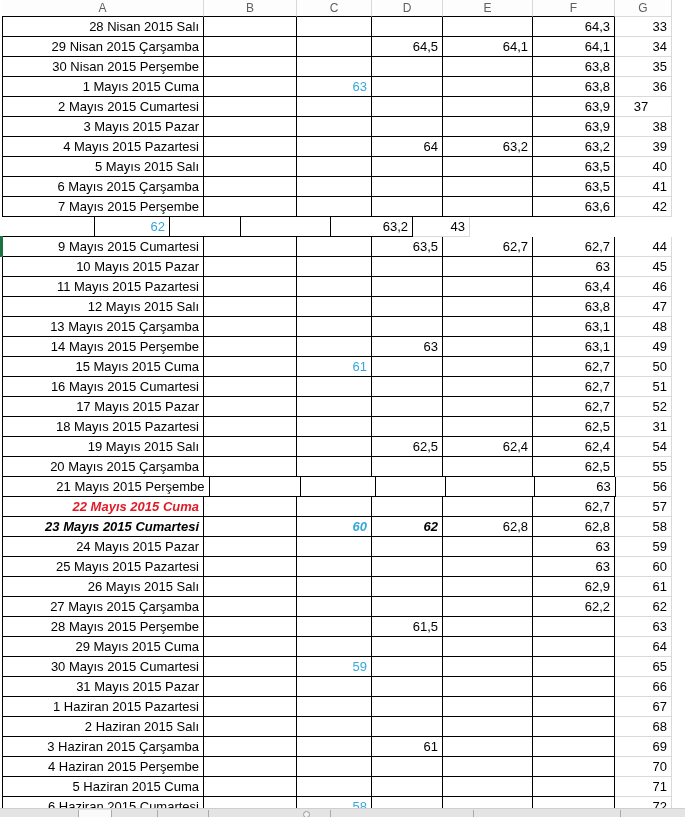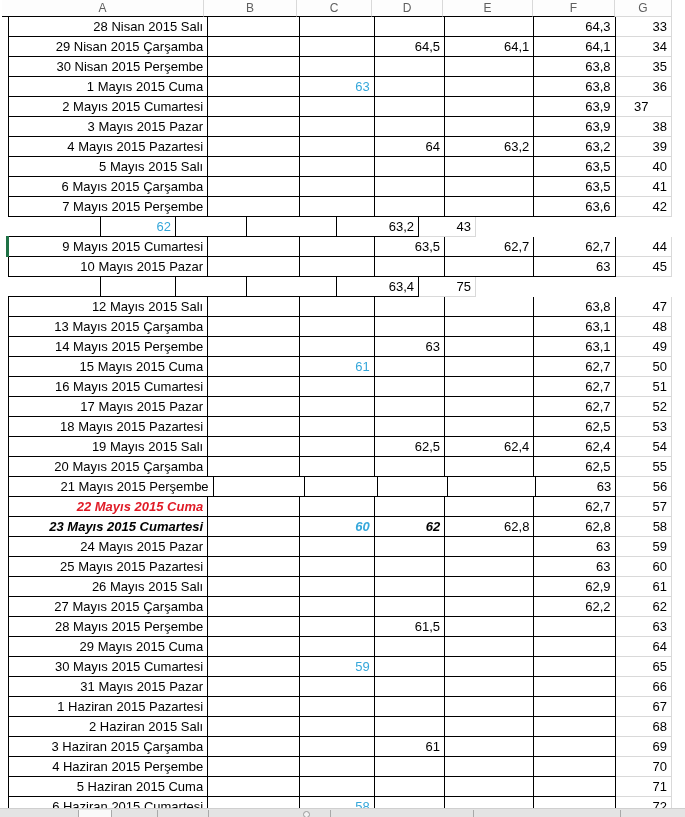--- a/index.html
+++ b/index.html
@@ -8,21 +8,21 @@
 
   
   .header-row{display:flex;height:17px;margin-left:2px;}
   .hcell{box-sizing:border-box;display:flex;align-items:center;justify-content:center;
          font-size:12px;color:#5f5f5f;border-right:1px solid #d9d9d9;border-bottom:1px solid #000;
          background:#fdfdfd;}
   .hcell.col-g{border-bottom:1px solid #d9d9d9;}
   .hcell.col-filler{border:none;background:#fff;}
 
   
-  .row{display:flex;height:20px;margin-left:8px;position:relative;}
+  .row{display:flex;height:20px;margin-left:2px;position:relative;}
   .cell{box-sizing:border-box;border-right:1px solid #000;border-bottom:1px solid #000;
         font-size:13px;line-height:19px;text-align:right;padding:0 4px 0 0;
         overflow:hidden;white-space:nowrap;color:#000;}
   .cell.col-a{border-left:1px solid #000;}
   .cell.col-g{border-right:1px solid #d9d9d9;border-bottom:1px solid #d9d9d9;}
   .cell.col-filler{border:none;}
   .cell.col-c{color:#35a7da;}
 
   .row.red .col-a{color:#e01b26;font-weight:bold;font-style:italic;}
   .row.bold .col-a,
@@ -179,26 +179,27 @@
         <div class="cell col-a" style="width: 202px;">10 Mayıs 2015 Pazar</div>
         <div class="cell col-b" style="width: 93px;"></div>
         <div class="cell col-c" style="width: 75px;"></div>
         <div class="cell col-d" style="width: 71px;"></div>
         <div class="cell col-e" style="width: 90px;"></div>
         <div class="cell col-f" style="width: 82px;">63</div>
         <div class="cell col-g" style="width: 57px;">45</div>
         <div class="cell col-filler" style="width: 13px;"></div>
       </div>
       <div class="row">
+        <div class="cell col-a" style="width: 202px;">11 Mayıs 2015 Pazartesi</div>
         <div class="cell col-b" style="width: 93px;"></div>
         <div class="cell col-c" style="width: 75px;"></div>
         <div class="cell col-d" style="width: 71px;"></div>
         <div class="cell col-e" style="width: 90px;"></div>
         <div class="cell col-f" style="width: 82px;">63,4</div>
-        <div class="cell col-g" style="width: 57px;">75</div>
+        <div class="cell col-g" style="width: 57px;">46</div>
         <div class="cell col-filler" style="width: 13px;"></div>
       </div>
       <div class="row">
         <div class="cell col-a" style="width: 202px;">12 Mayıs 2015 Salı</div>
         <div class="cell col-b" style="width: 93px;"></div>
         <div class="cell col-c" style="width: 75px;"></div>
         <div class="cell col-d" style="width: 71px;"></div>
         <div class="cell col-e" style="width: 90px;"></div>
         <div class="cell col-f" style="width: 82px;">63,8</div>
         <div class="cell col-g" style="width: 57px;">47</div>
@@ -254,21 +255,21 @@
         <div class="cell col-g" style="width: 57px;">52</div>
         <div class="cell col-filler" style="width: 13px;"></div>
       </div>
       <div class="row">
         <div class="cell col-a" style="width: 202px;">18 Mayıs 2015 Pazartesi</div>
         <div class="cell col-b" style="width: 93px;"></div>
         <div class="cell col-c" style="width: 75px;"></div>
         <div class="cell col-d" style="width: 71px;"></div>
         <div class="cell col-e" style="width: 90px;"></div>
         <div class="cell col-f" style="width: 82px;">62,5</div>
-        <div class="cell col-g" style="width: 57px;">53</div>
+        <div class="cell col-g" style="width: 57px;">31</div>
         <div class="cell col-filler" style="width: 13px;"></div>
       </div>
       <div class="row">
         <div class="cell col-a" style="width: 202px;">19 Mayıs 2015 Salı</div>
         <div class="cell col-b" style="width: 93px;"></div>
         <div class="cell col-c" style="width: 75px;"></div>
         <div class="cell col-d" style="width: 71px;">62,5</div>
         <div class="cell col-e" style="width: 90px;">62,4</div>
         <div class="cell col-f" style="width: 82px;">62,4</div>
         <div class="cell col-g" style="width: 57px;">54</div>

